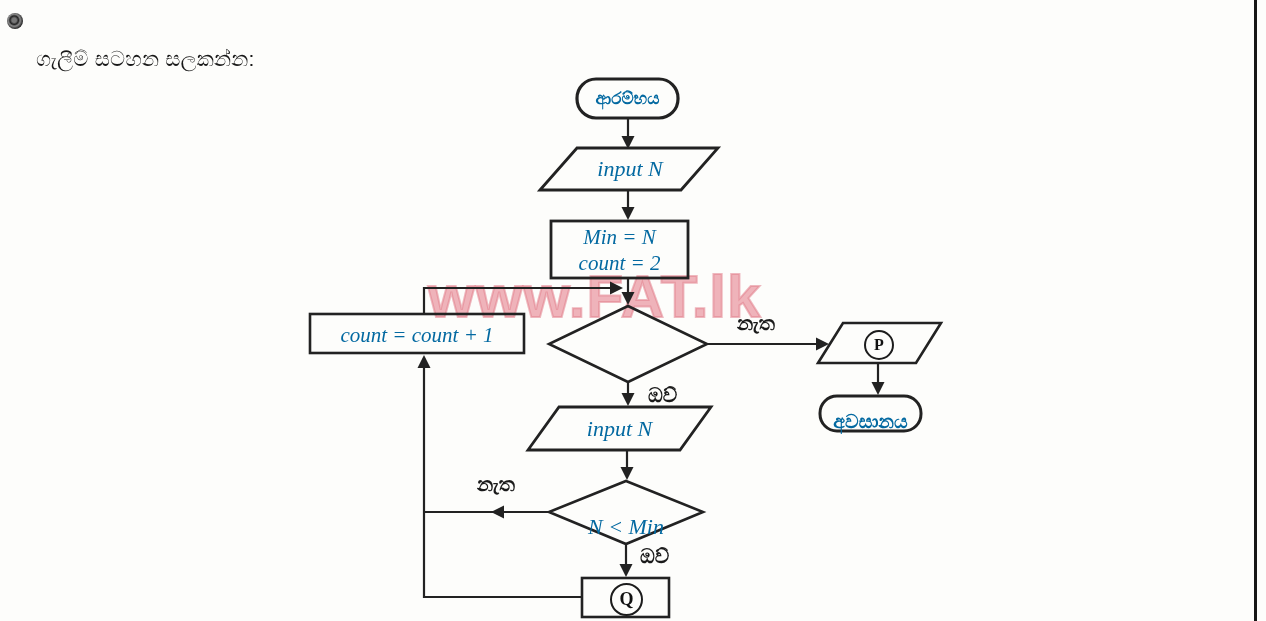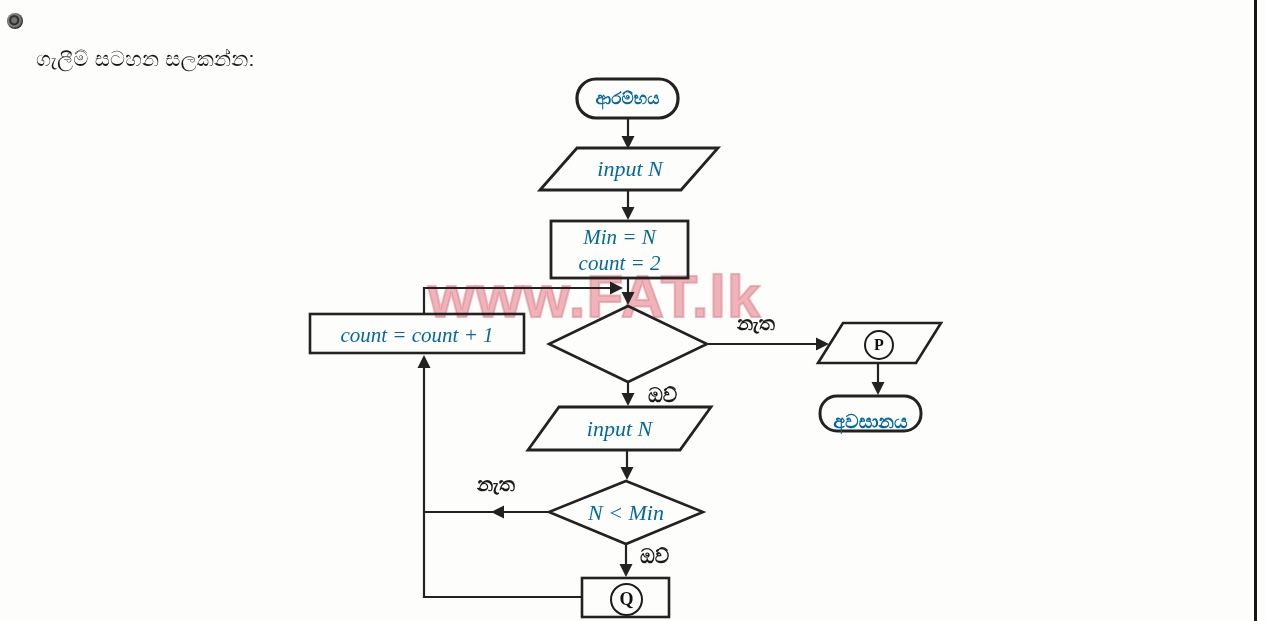--- a/index.html
+++ b/index.html
@@ -115,21 +115,21 @@
   <div class="branch-label" style="left:737px;top:312px;">නැත</div>
 
   <div class="branch-label" style="left:648px;top:384px;">ඔව්</div>
 
   <div class="circle-letter" style="left:864px;top:330px;width:26px;height:26px;font-size:16px;">P</div>
 
   <div class="node-label sinhala" style="left:820px;top:396px;width:101px;height:35px;font-size:19px;margin-top:8px;">අවසානය</div>
 
   <div class="node-label" style="left:533px;top:407px;width:173px;height:43px;">input N</div>
 
-  <div class="node-label" style="left:549px;top:481px;width:154px;height:63px;text-align:center;">N &lt; Min</div>
+  <div class="node-label" style="left:549px;top:495px;width:154px;height:63px;text-align:center;">N &lt; Min</div>
 
   <div class="branch-label" style="left:477px;top:473px;">නැත</div>
 
   <div class="branch-label" style="left:640px;top:545px;">ඔව්</div>
 
   <div class="circle-letter" style="left:610px;top:583px;width:29px;height:29px;font-size:18px;border-width:2.8px;">Q</div>
 
   <div class="node-label" style="left:310px;top:314px;width:214px;height:43px;font-size:21px;">count = count + 1</div>
 
 </div>

